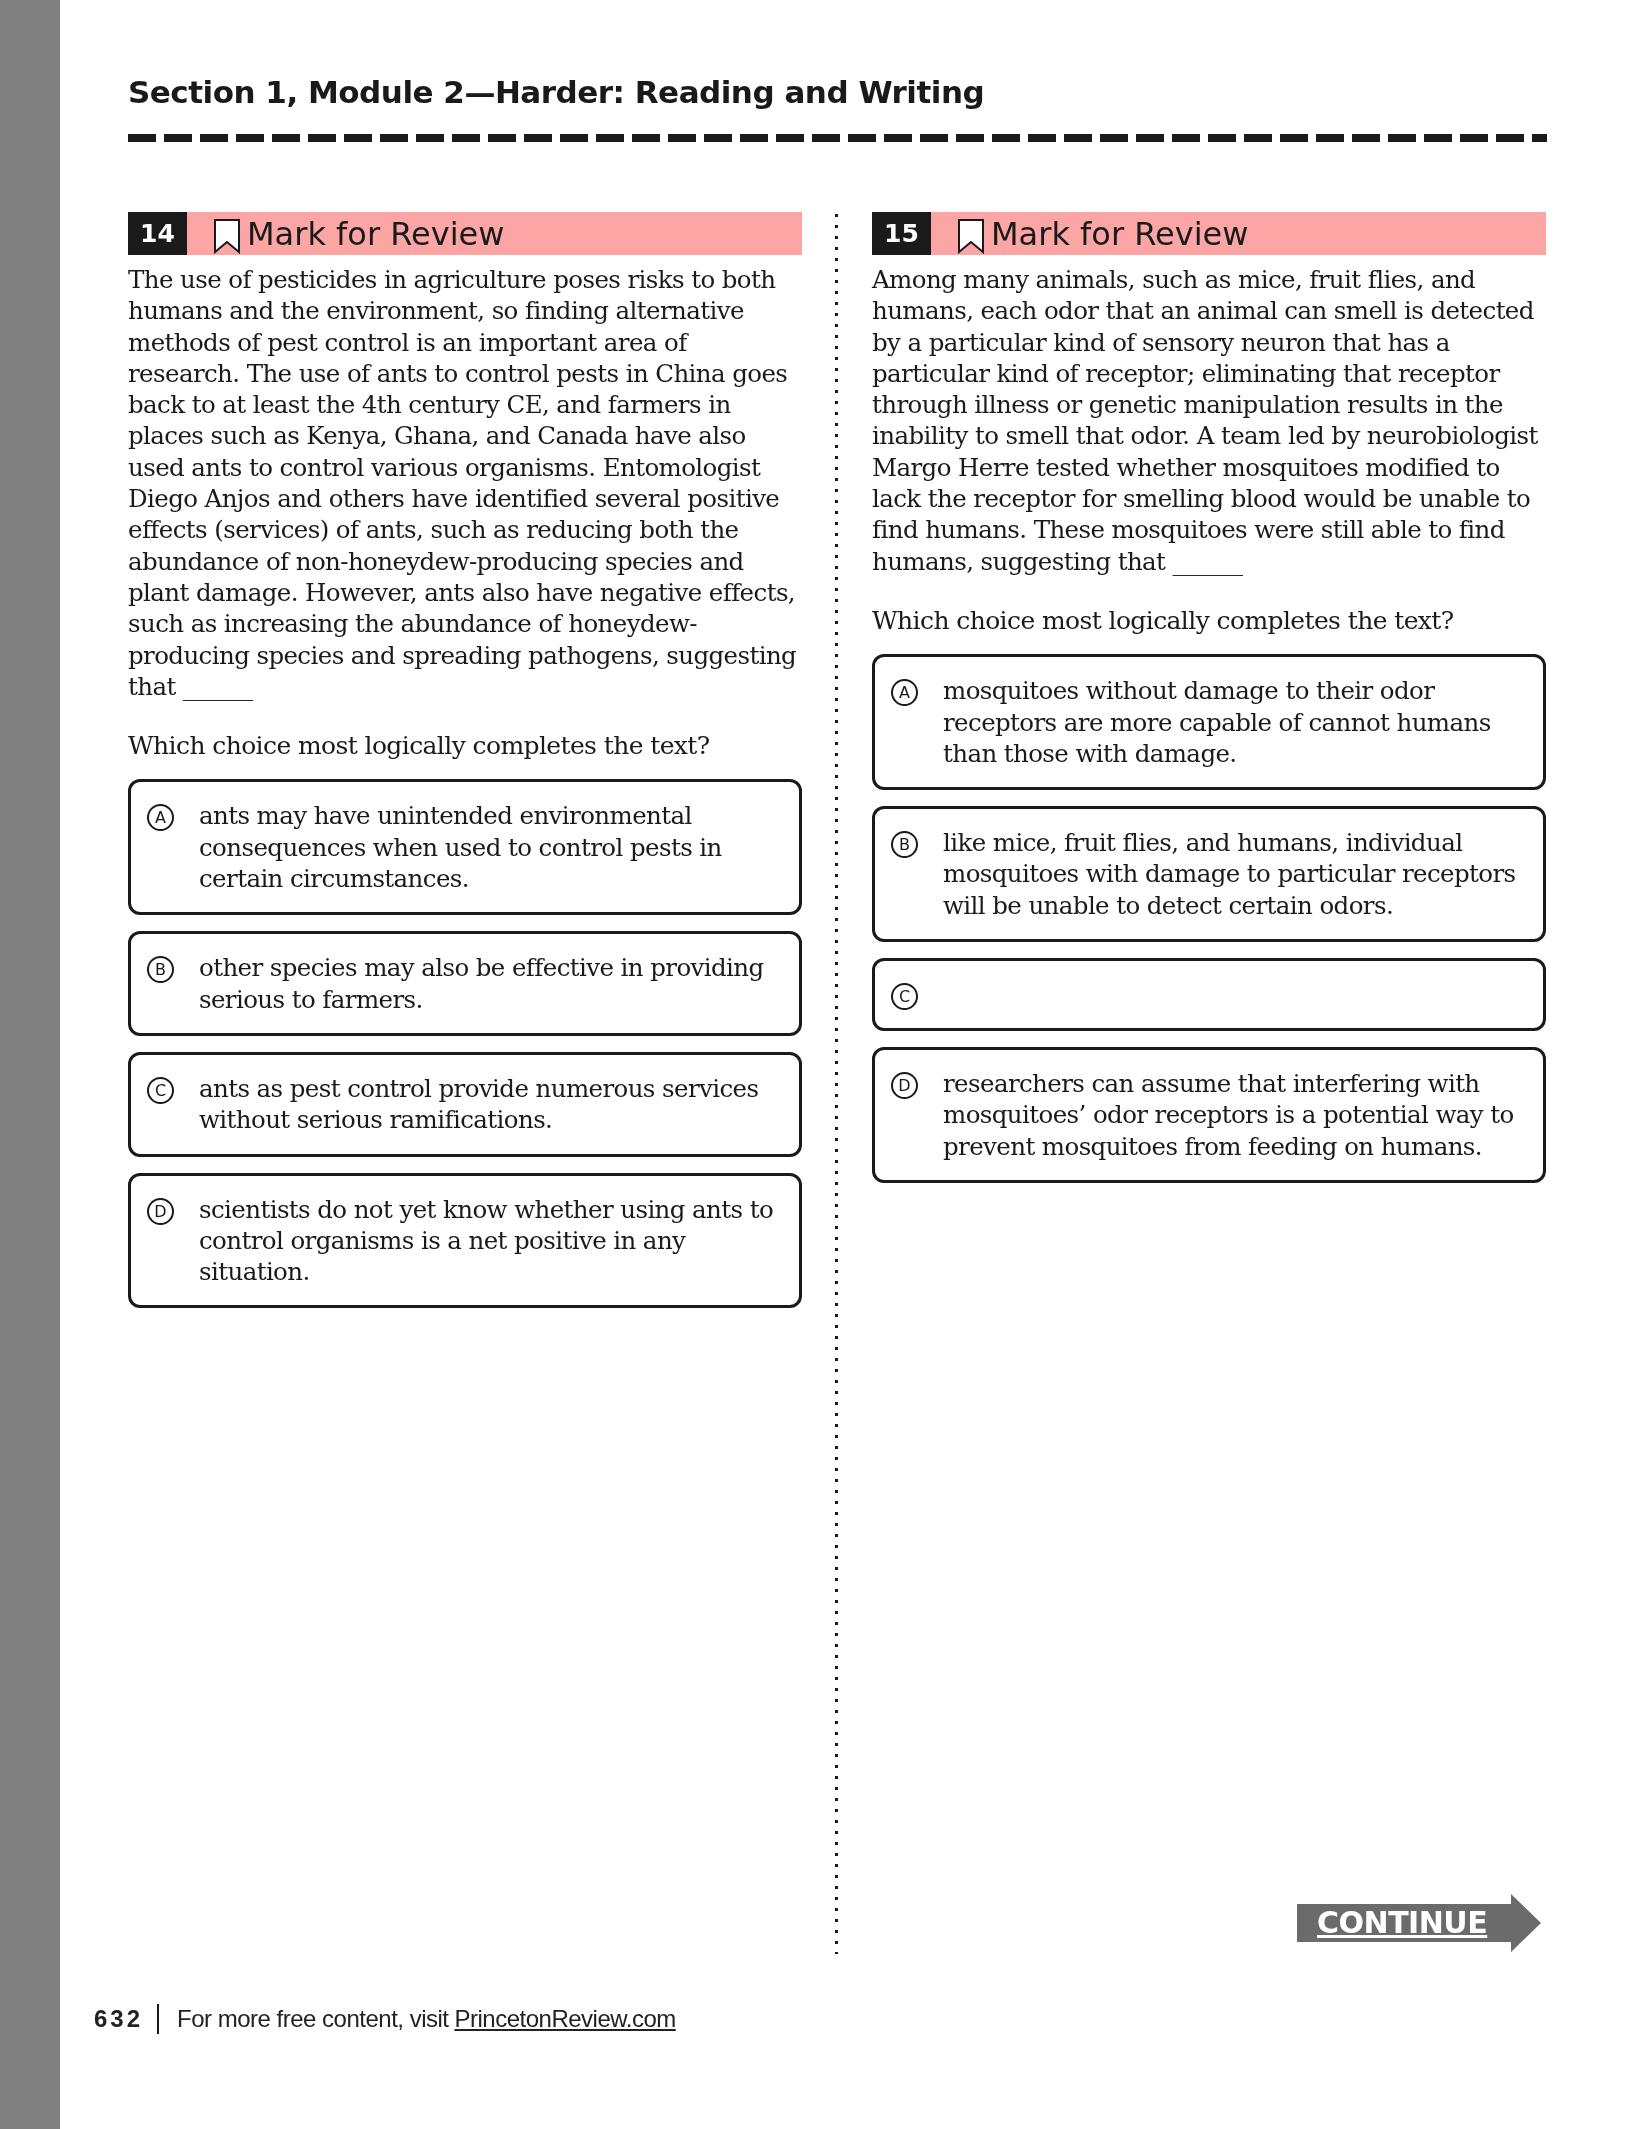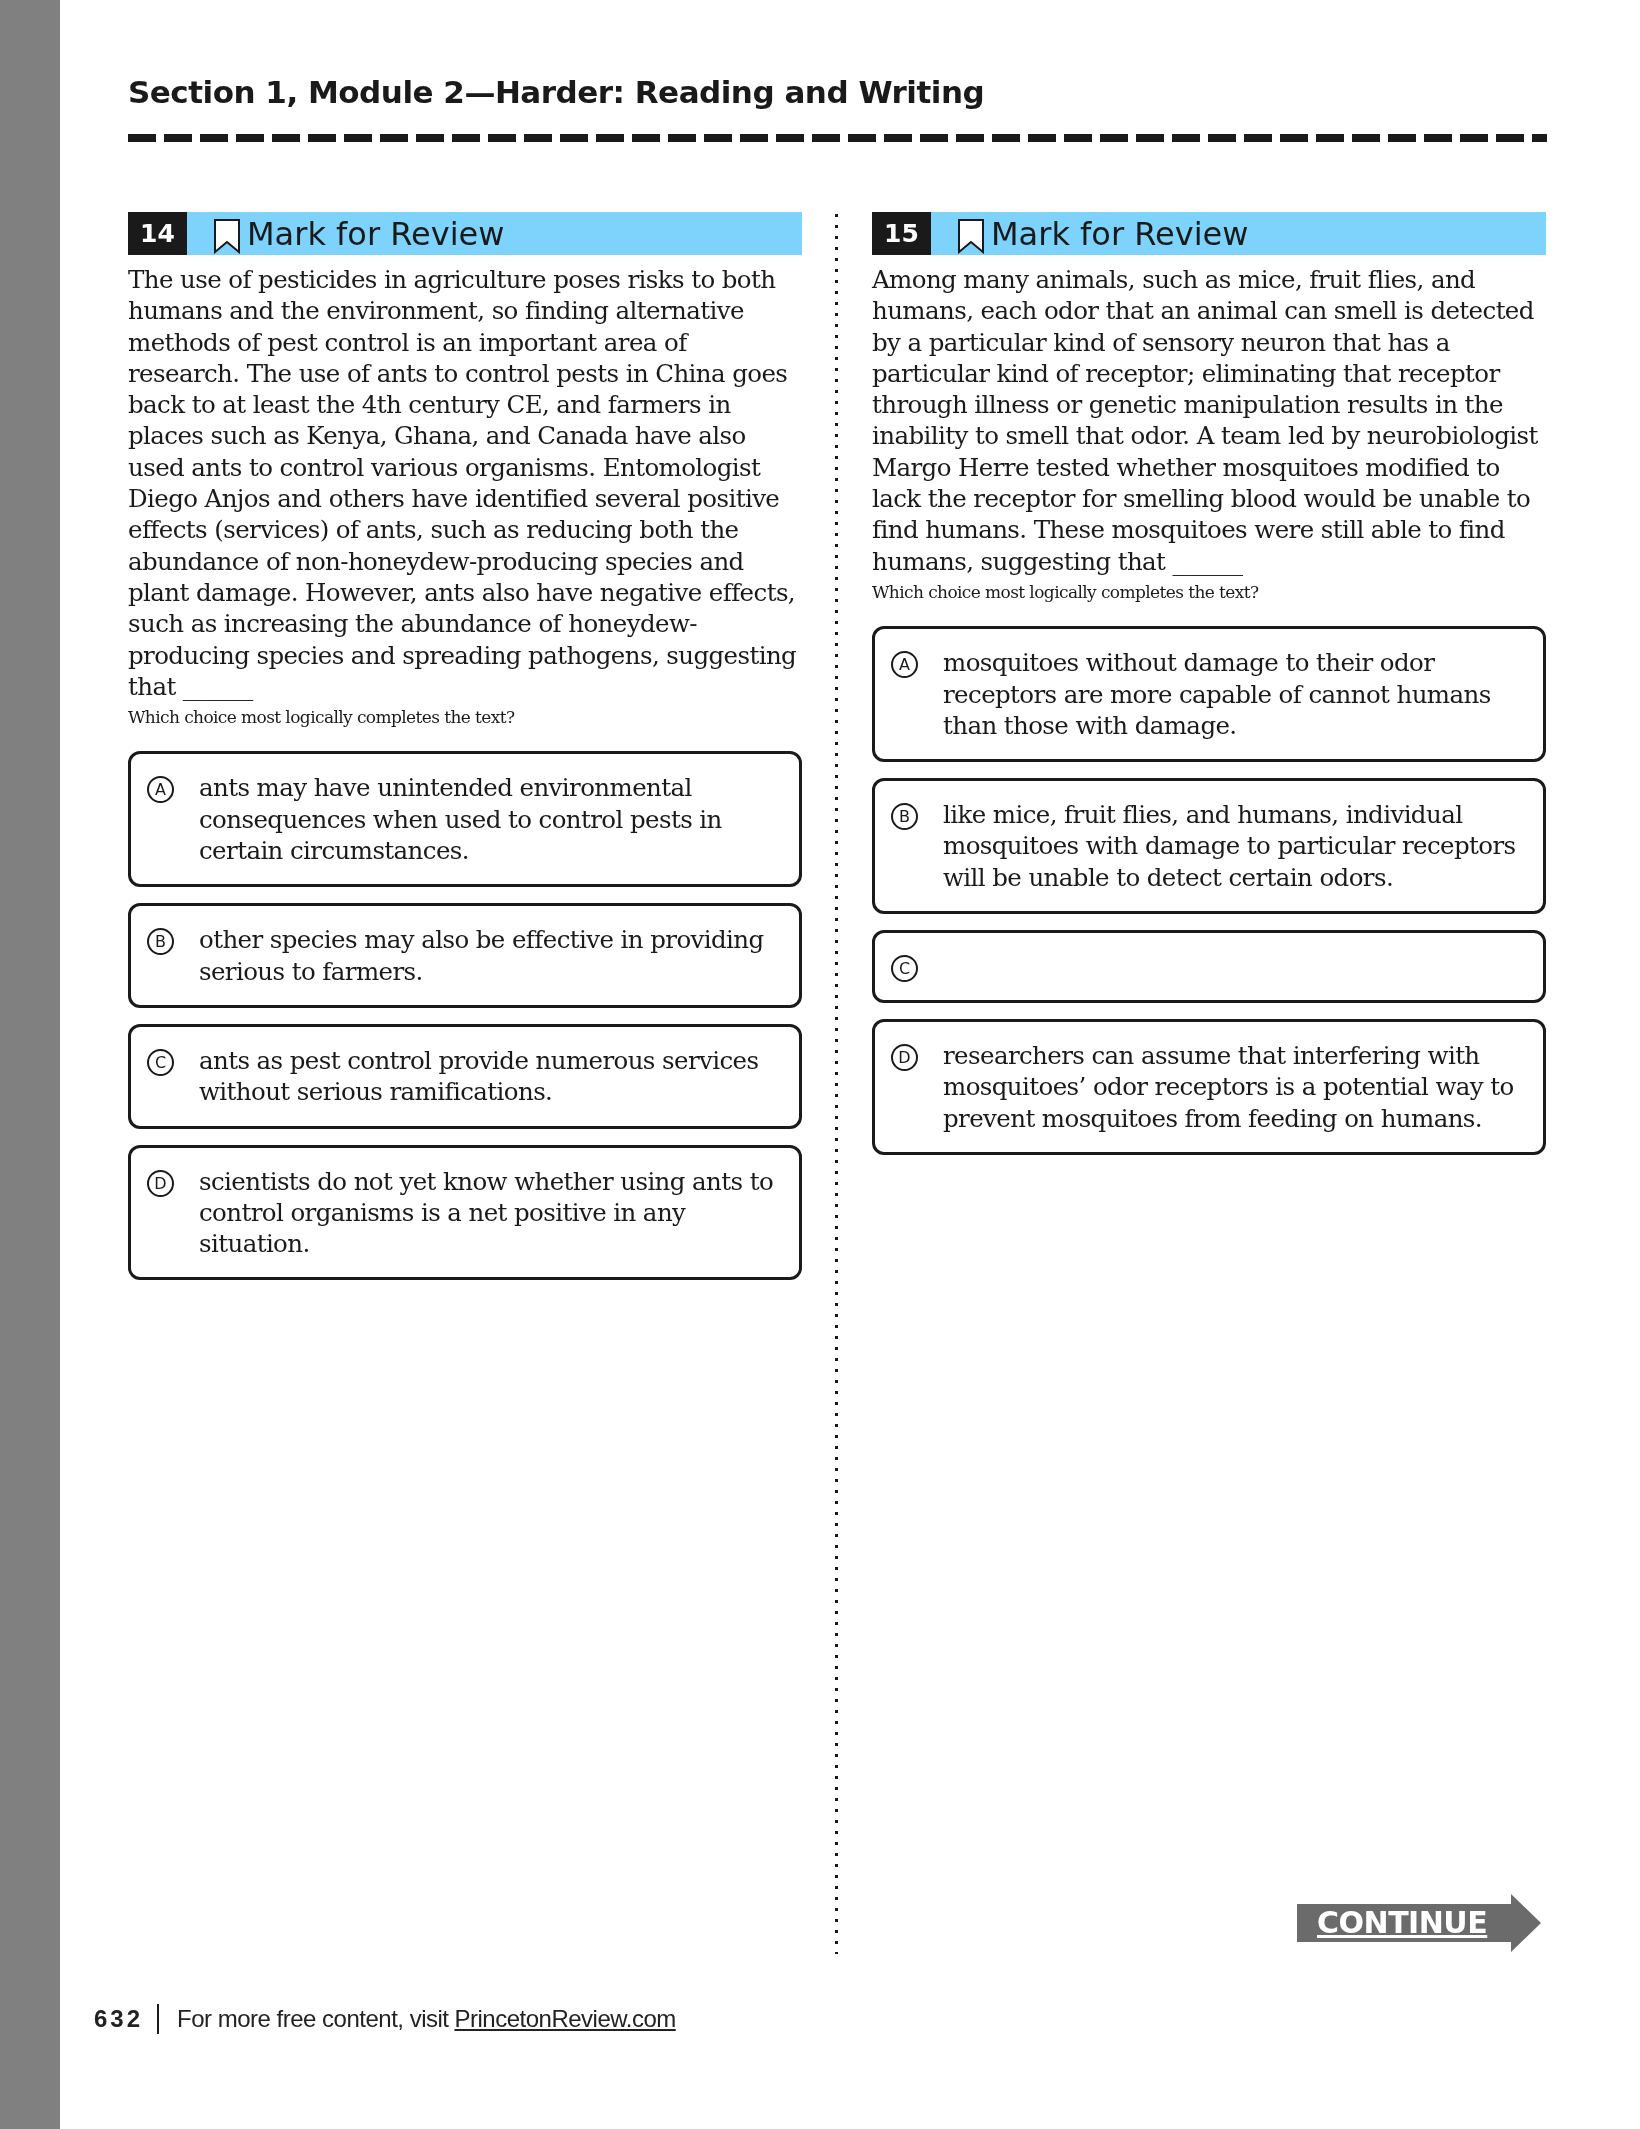--- a/index.html
+++ b/index.html
@@ -17,37 +17,37 @@
     position: absolute; left: 128px; top: 134px; width: 1419px; height: 8px;
     background: repeating-linear-gradient(to right, #1a1a1a 0 28px, transparent 28px 36px);
   }
   .col { position: absolute; top: 212px; width: 674px; }
   .col-left { left: 128px; }
   .col-right { left: 872px; }
   .divider {
     position: absolute; left: 835px; top: 214px; width: 3px; height: 1740px;
     background: repeating-linear-gradient(to bottom, #1a1a1a 0 3px, transparent 3px 11px);
   }
-  .qhead { position: relative; height: 43px; background: #7dd3fc; display: flex; align-items: center; }
+  .qhead { position: relative; height: 43px; background: #fca5a5; display: flex; align-items: center; }
   .qnum {
     width: 59px; height: 43px; background: #1a1a1a; color: #fff;
     font-family: "DejaVu Sans", sans-serif; font-weight: bold; font-size: 25px;
     display: flex; align-items: center; justify-content: center;
   }
   .bookmark { margin-left: 26px; width: 28px; height: 40px; display: flex; align-items: flex-end; }
   .mark-label {
     margin-left: 6px; font-family: "DejaVu Sans", sans-serif; font-size: 32px; color: #1a1a1a;
   }
   .passage {
     font-family: "DejaVu Serif", serif; font-size: 24.5px; line-height: 31.3px;
     margin-top: 9px; letter-spacing: -0.6px;
   }
   .prompt {
-    font-family: "DejaVu Serif", serif; font-size: 17px; line-height: 31.3px;
-    letter-spacing: -0.6px;
+    font-family: "DejaVu Serif", serif; font-size: 25px; line-height: 31.3px;
+    margin-top: 28px; letter-spacing: -0.6px;
   }
   .choice {
     border: 3px solid #1a1a1a; border-radius: 12px; margin-top: 16px;
     padding: 18px 16px 18px 16px; display: flex; align-items: flex-start;
   }
   .choices { margin-top: 18px; }
   .choices .choice:first-child { margin-top: 0; }
   .letter {
     flex: 0 0 auto; width: 23px; height: 23px; border: 2px solid #1a1a1a; border-radius: 50%;
     font-family: "DejaVu Sans", sans-serif; font-size: 16px; line-height: 23px;

